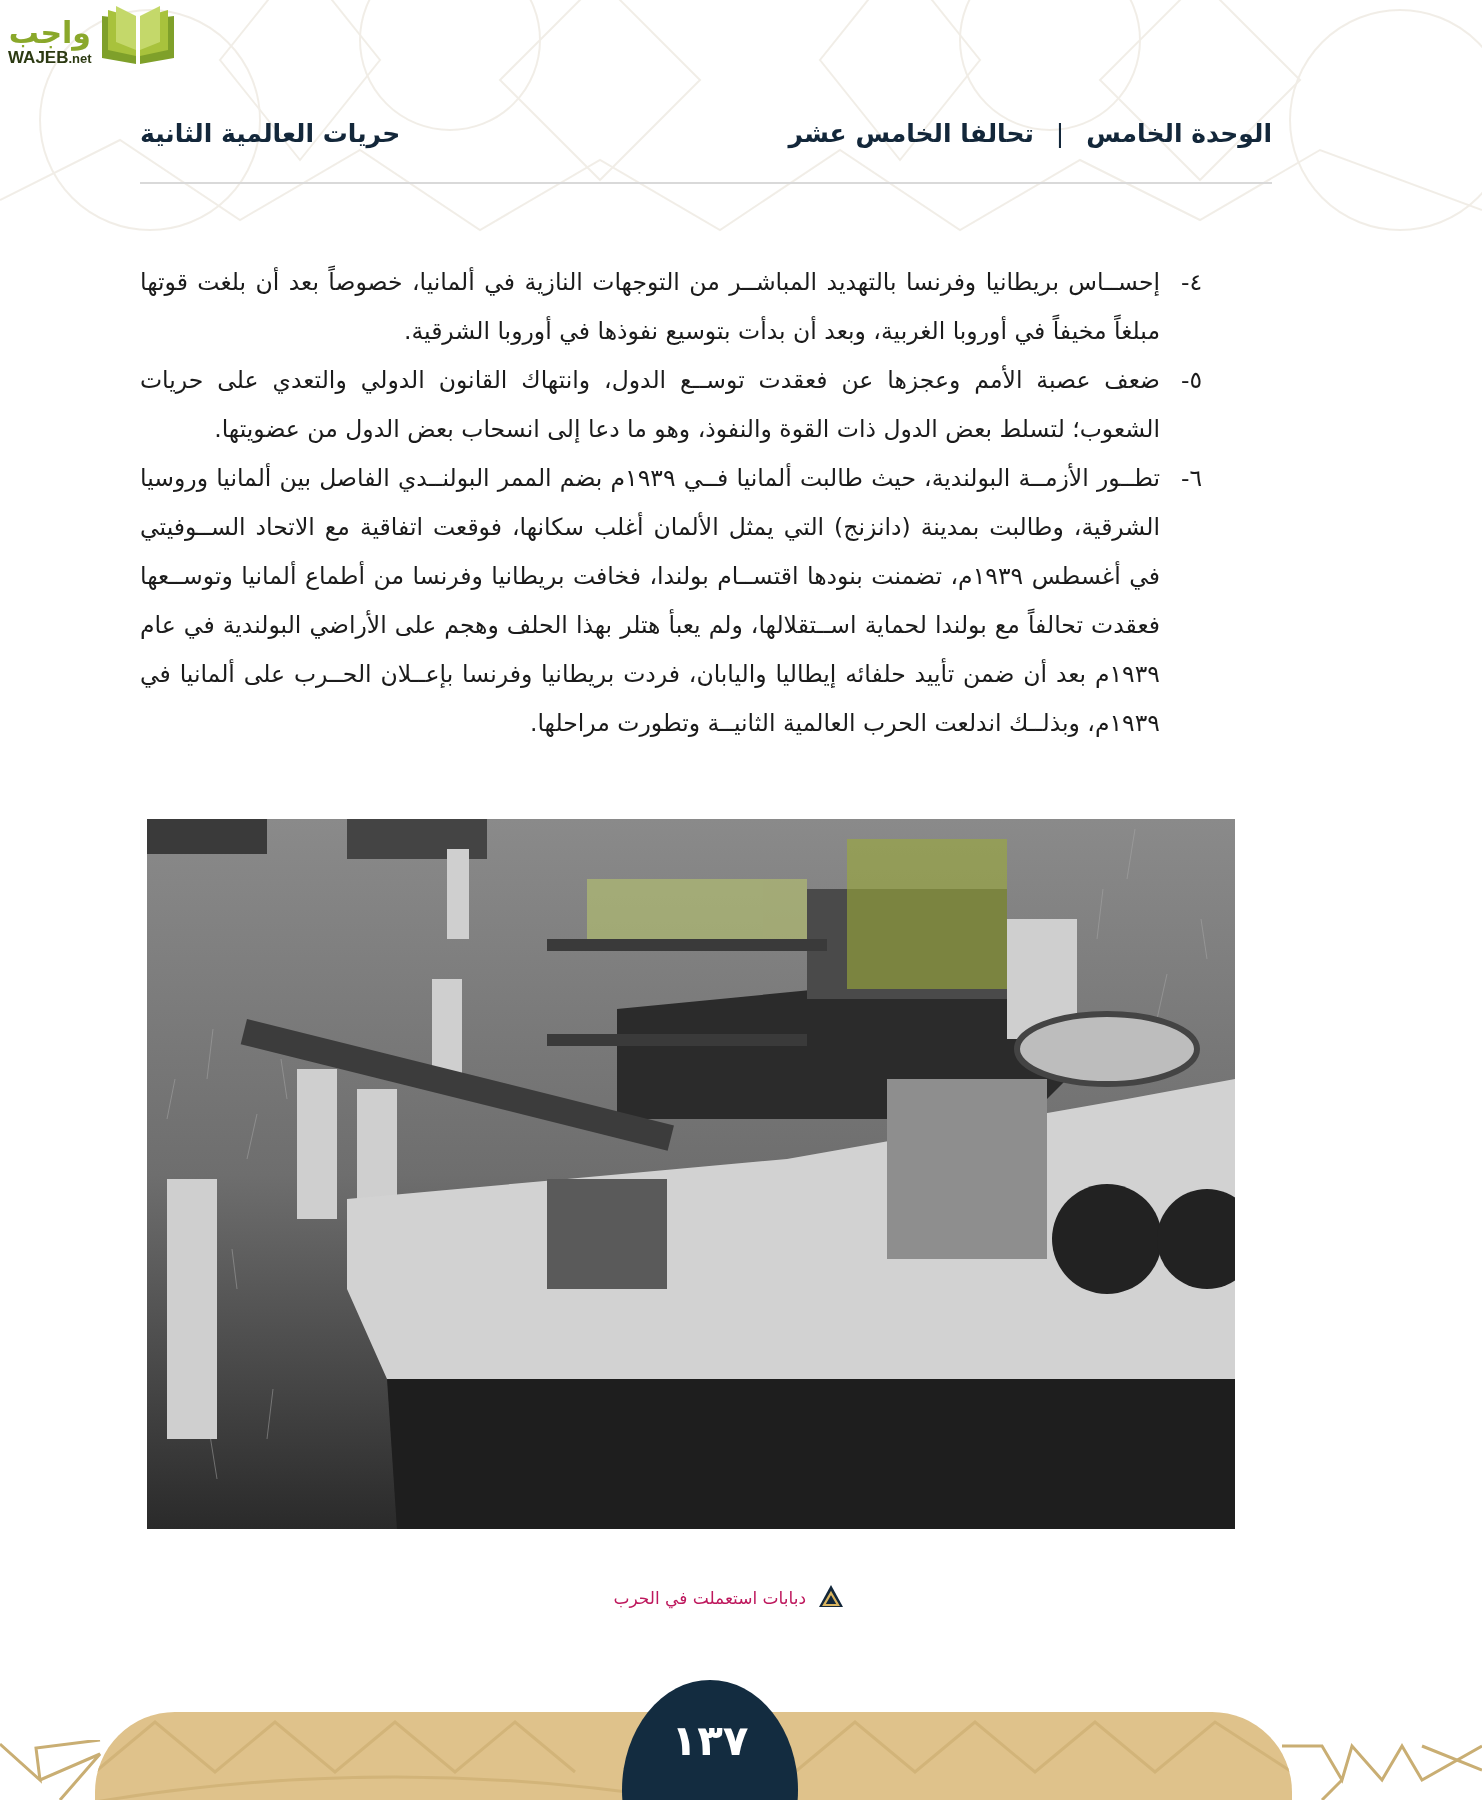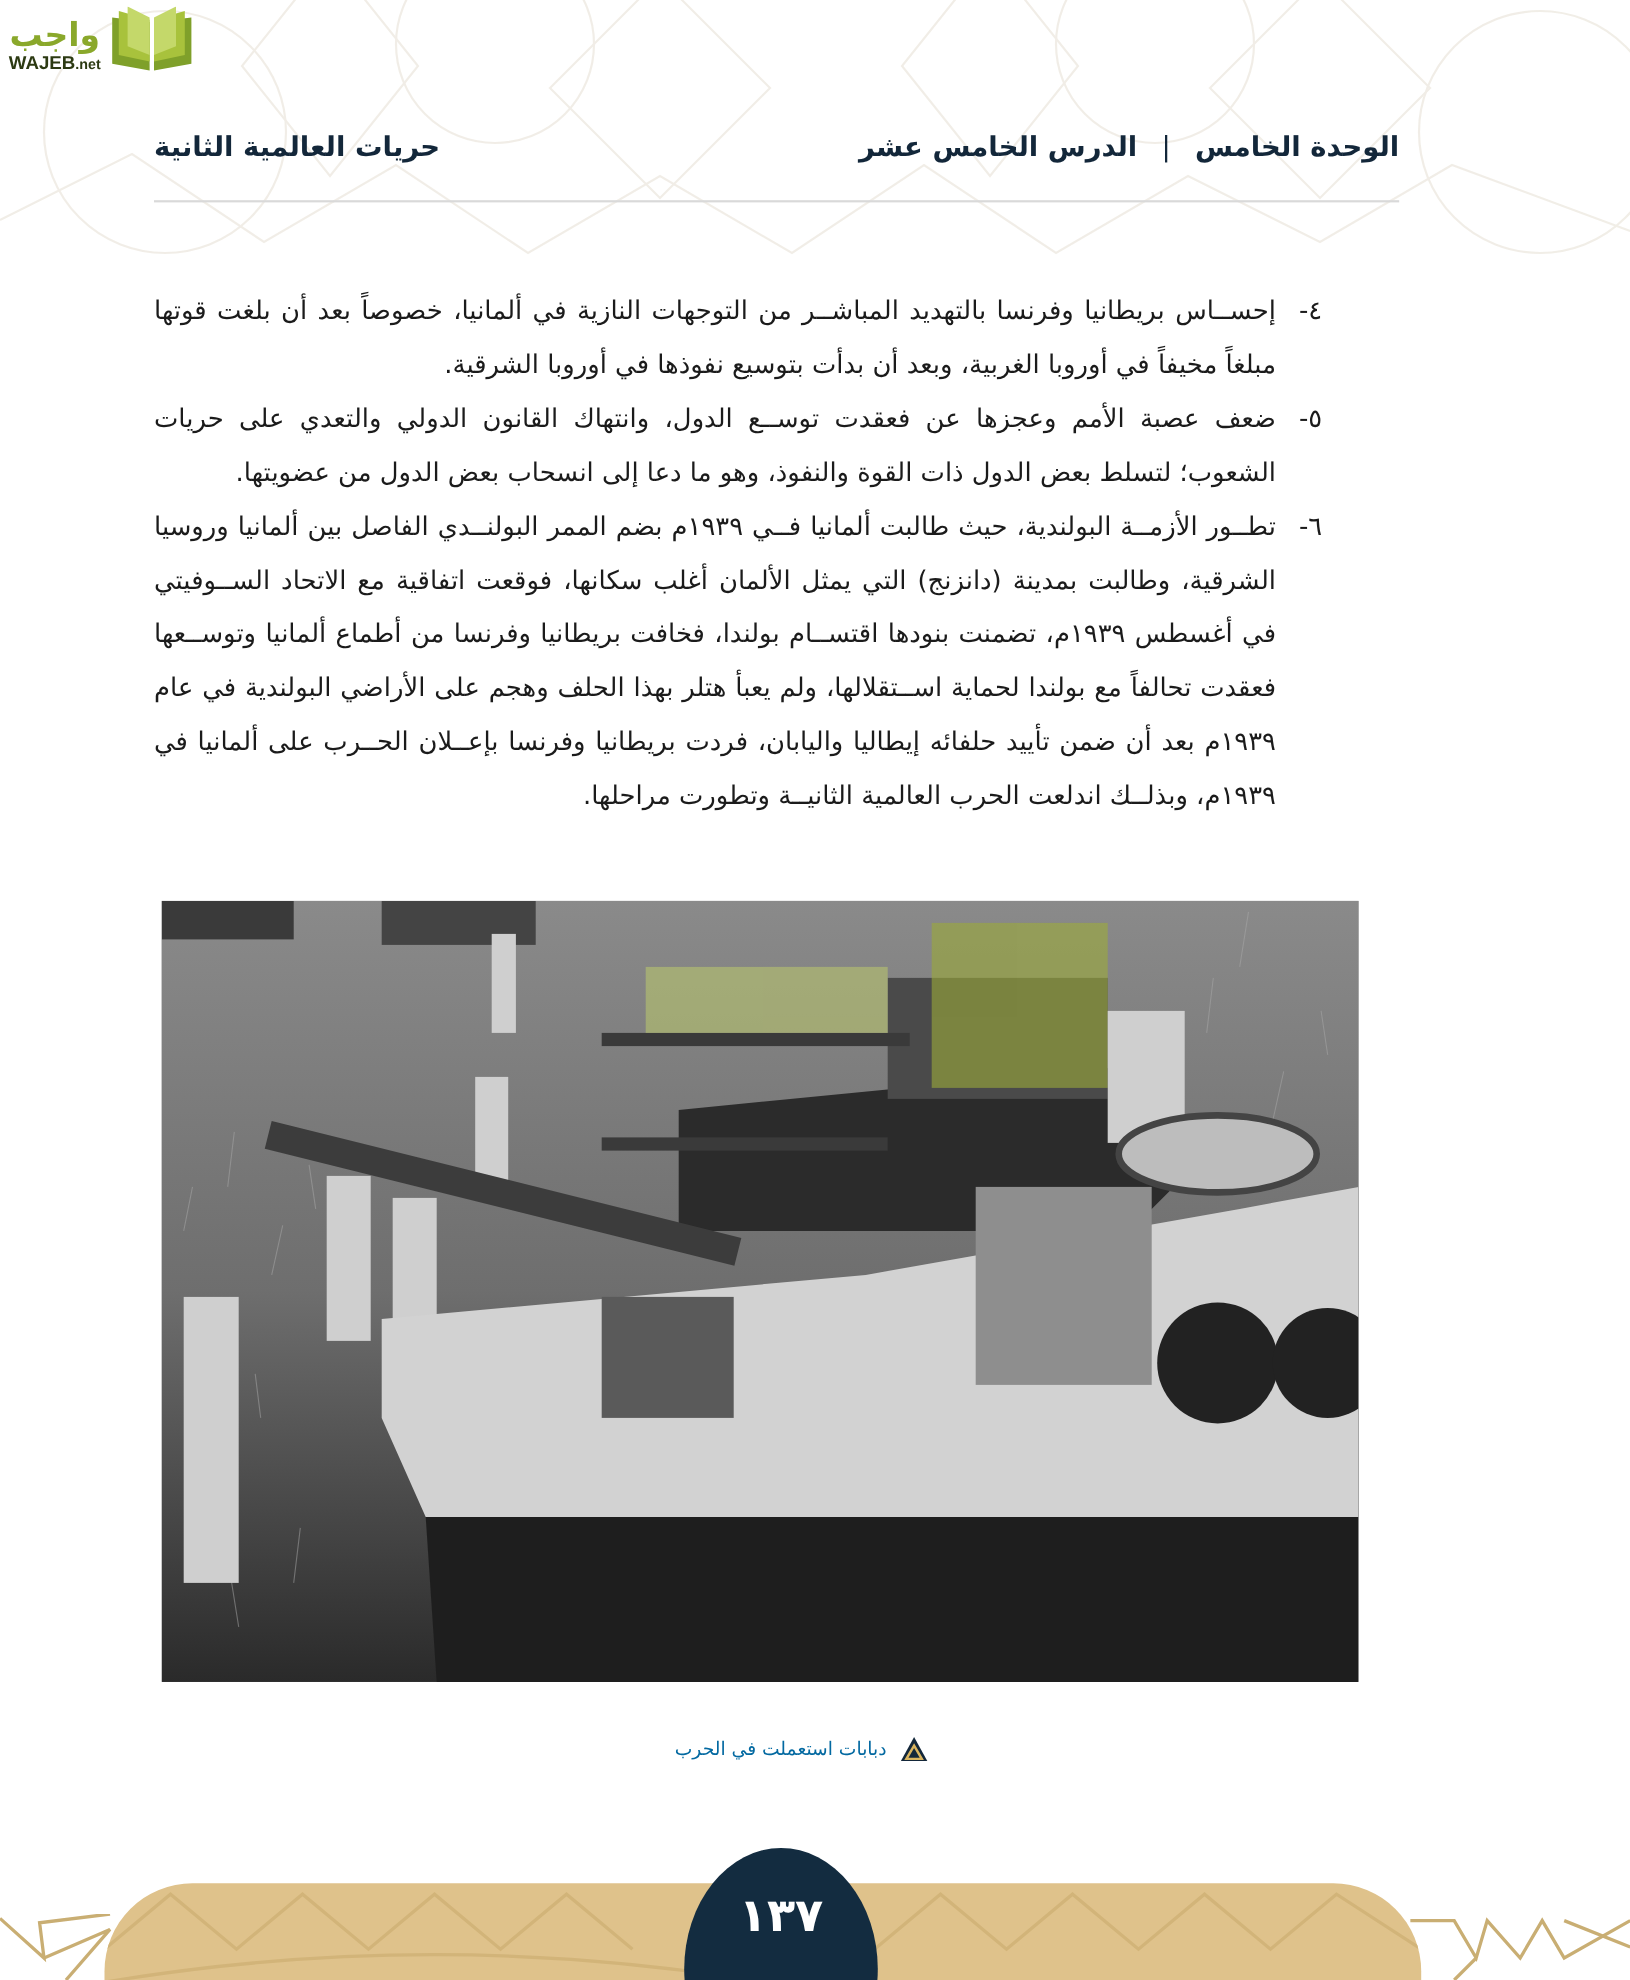--- a/index.html
+++ b/index.html
@@ -127,28 +127,28 @@
     .photo svg { display: block; }
 
     .caption {
       position: absolute;
       top: 1572px;
       left: 560px;
       width: 300px;
       height: 36px;
       direction: rtl;
       display: flex;
-      align-items: center;
+      align-items: flex-end;
       justify-content: flex-start;
       gap: 12px;
       padding-right: 16px;
       box-sizing: border-box;
       font-family: "DejaVu Sans", sans-serif;
       font-size: 17px;
-      color: #0369a1;
+      color: #be185d;
     }
 
     .footer-band {
       position: absolute;
       left: 95px; right: 190px;
       top: 1712px; height: 120px;
       background: #dfc28b;
       border-radius: 80px 80px 0 0;
       overflow: hidden;
     }
@@ -211,21 +211,21 @@
     <path d="M70 4 L42 12 L42 50 L70 44 Z" fill="#a8c23c"></path>
     <path d="M18 0 L38 10 L38 44 L18 36 Z" fill="#c4d86a"></path>
     <path d="M62 0 L42 10 L42 44 L62 36 Z" fill="#c4d86a"></path>
   </svg>
 </div>
 
 <div class="header">
   <div class="header-right">
     <span>الوحدة الخامس</span>
     <span class="header-sep">|</span>
-    <span>الدرس الخامس عشر</span>
+    <span>تحالفا الخامس عشر</span>
   </div>
   <span>حريات العالمية الثانية</span>
 </div>
 <div class="header-rule"></div>
 
 <div class="content">
   <div class="item">
     <span class="item-num">٤-</span>
     <span class="item-text">إحســاس بريطانيا وفرنسا بالتهديد المباشــر من التوجهات النازية في ألمانيا، خصوصاً بعد أن بلغت قوتها مبلغاً مخيفاً في أوروبا الغربية، وبعد أن بدأت بتوسيع نفوذها في أوروبا الشرقية.</span>
   </div>

